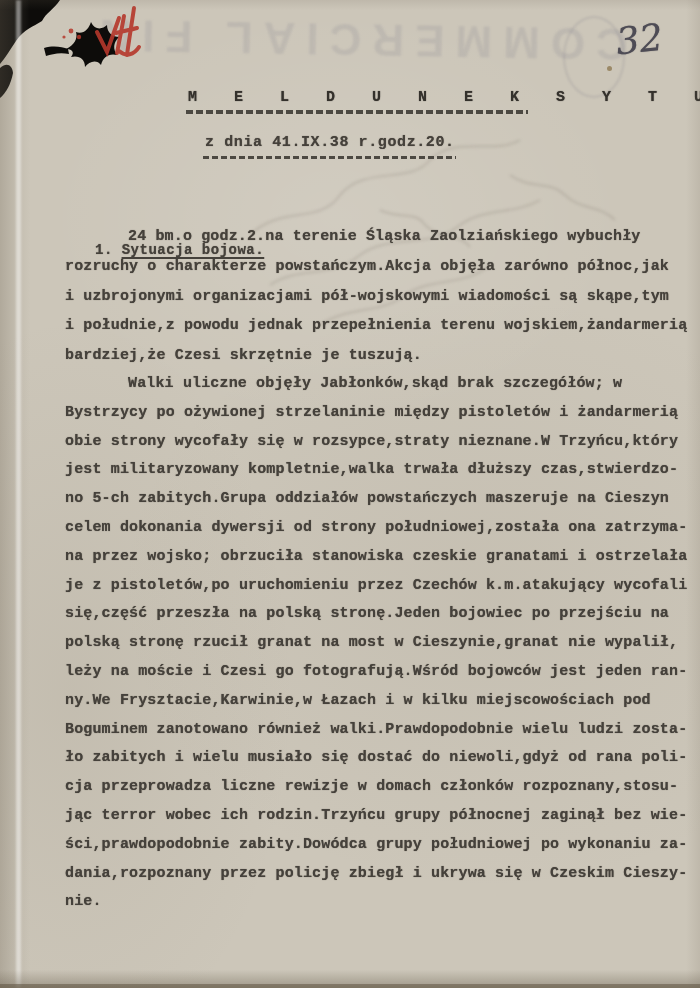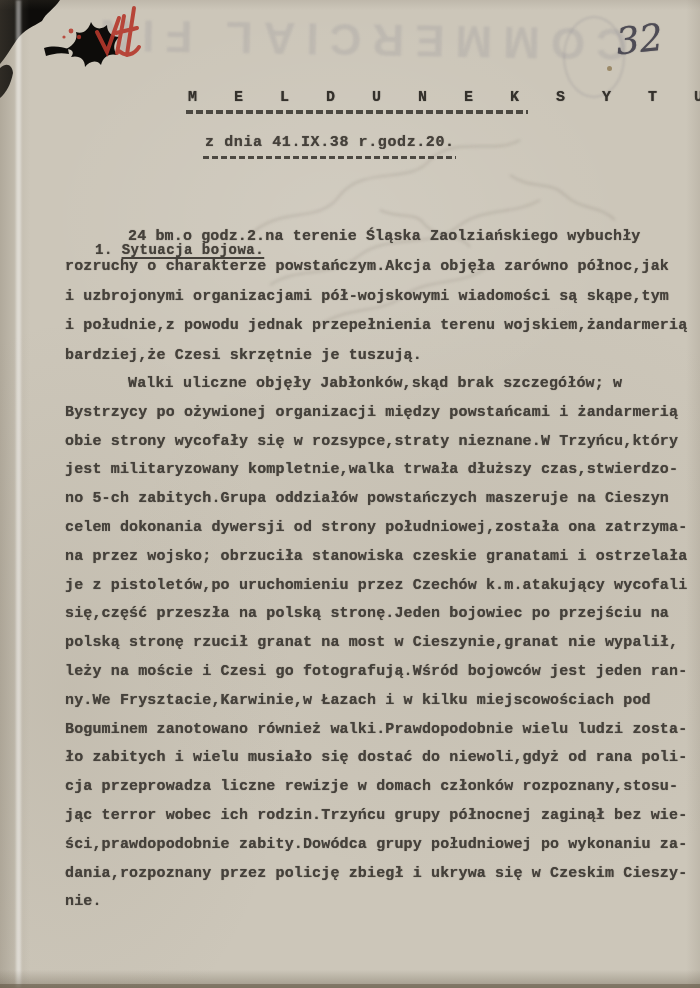--- a/index.html
+++ b/index.html
@@ -149,21 +149,21 @@
   <div class="para para1 tw">
     <div class="line indent">24 bm.o godz.2.na terenie Śląska Zaolziańskiego wybuchły</div>
     <div class="line">rozruchy o charakterze powstańczym.Akcja objęła zarówno północ,jak</div>
     <div class="line">i uzbrojonymi organizacjami pół-wojskowymi wiadomości są skąpe,tym</div>
     <div class="line">i południe,z powodu jednak przepełnienia terenu wojskiem,żandarmerią</div>
     <div class="line">bardziej,że Czesi skrzętnie je tuszują.</div>
   </div>
 
   <div class="para para2 tw">
     <div class="line indent">Walki uliczne objęły Jabłonków,skąd brak szczegółów; w</div>
-    <div class="line">Bystrzycy po ożywionej organizacji między powstańcami i żandarmerią</div>
+    <div class="line">Bystrzycy po ożywionej strzelaninie między pistoletów i żandarmerią</div>
     <div class="line">obie strony wycofały się w rozsypce,straty nieznane.W Trzyńcu,który</div>
     <div class="line">jest militaryzowany kompletnie,walka trwała dłuższy czas,stwierdzo-</div>
     <div class="line">no 5-ch zabitych.Grupa oddziałów powstańczych maszeruje na Cieszyn</div>
     <div class="line">celem dokonania dywersji od strony południowej,została ona zatrzyma-</div>
     <div class="line">na przez wojsko; obrzuciła stanowiska czeskie granatami i ostrzelała</div>
     <div class="line">je z pistoletów,po uruchomieniu przez Czechów k.m.atakujący wycofali</div>
     <div class="line">się,część przeszła na polską stronę.Jeden bojowiec po przejściu na</div>
     <div class="line">polską stronę rzucił granat na most w Cieszynie,granat nie wypalił,</div>
     <div class="line">leży na moście i Czesi go fotografują.Wśród bojowców jest jeden ran-</div>
     <div class="line">ny.We Frysztacie,Karwinie,w Łazach i w kilku miejscowościach pod</div>

